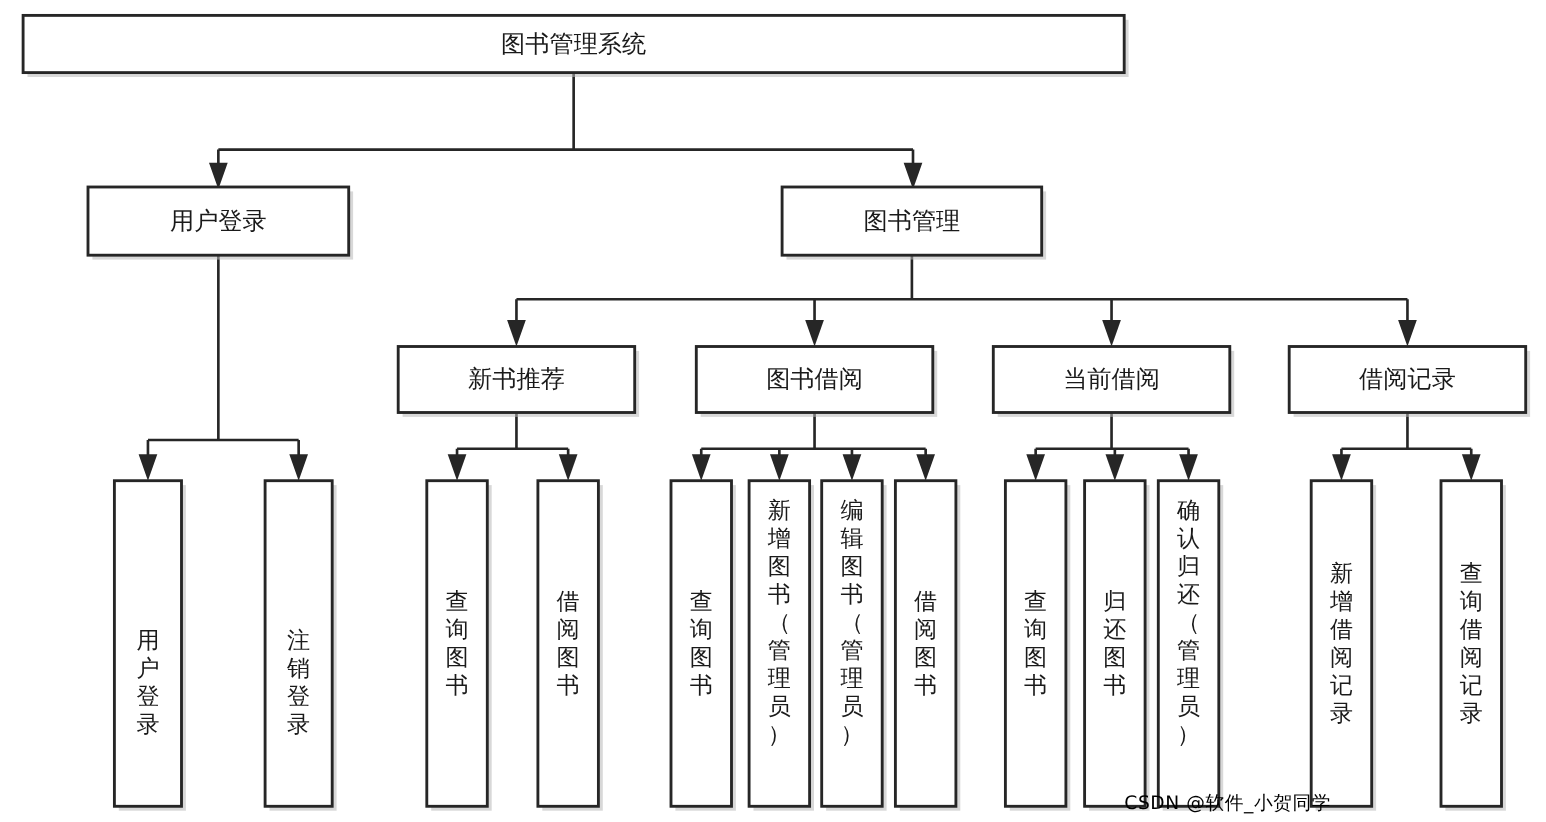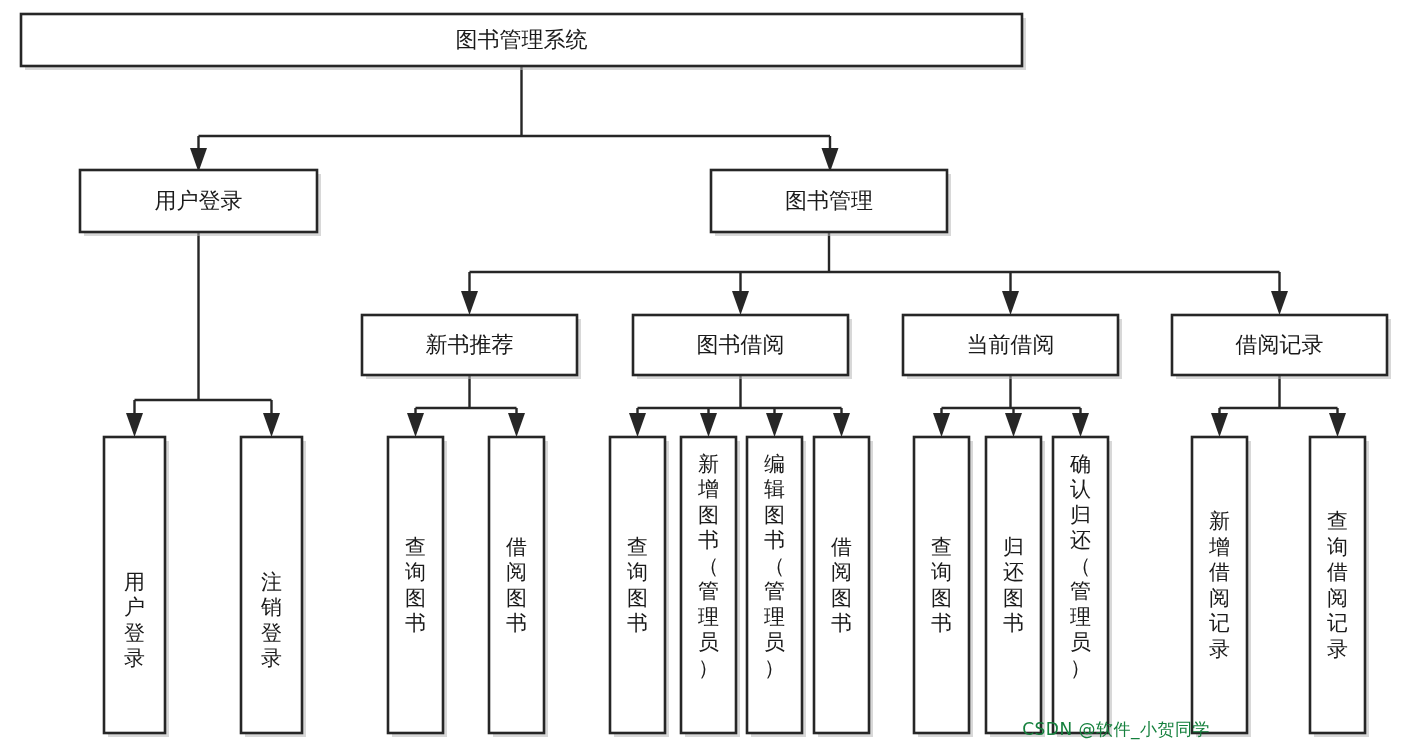--- a/index.html
+++ b/index.html
@@ -57,21 +57,21 @@
     font-family: "DejaVu Sans", "Liberation Sans", sans-serif;
     font-size: 21px;
     text-anchor: middle;
   }
   .watermark-text {
     position: absolute;
     right: 12px;
     bottom: 6px;
     font-family: "DejaVu Sans", "Liberation Sans", sans-serif;
     font-size: 17px;
-    color: #15803d;
+    color: #000000;
     white-space: nowrap;
     letter-spacing: 0.5px;
     pointer-events: none;
   }
 </style>
 </head>
 <body>
 
 <div id="diagram-root">
 

